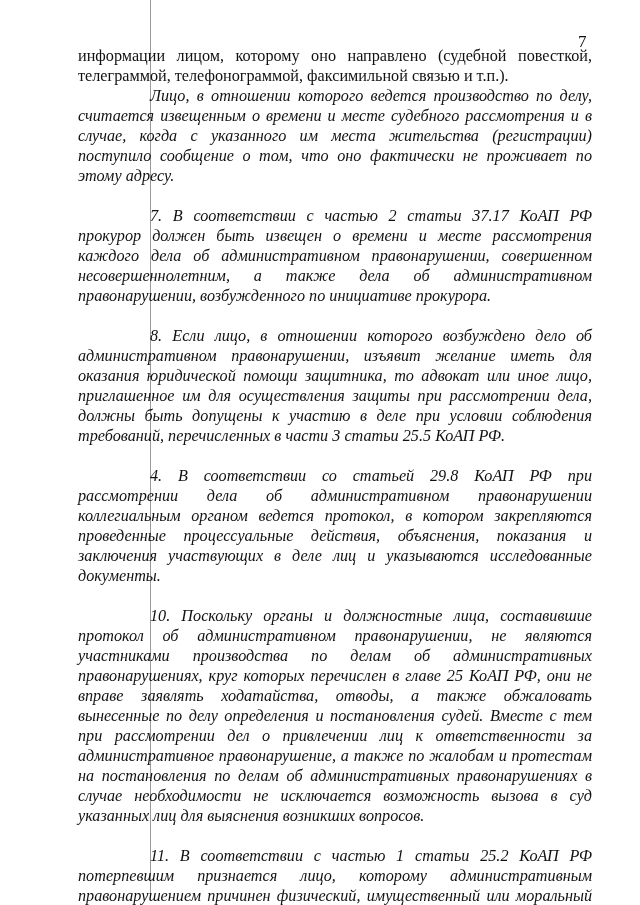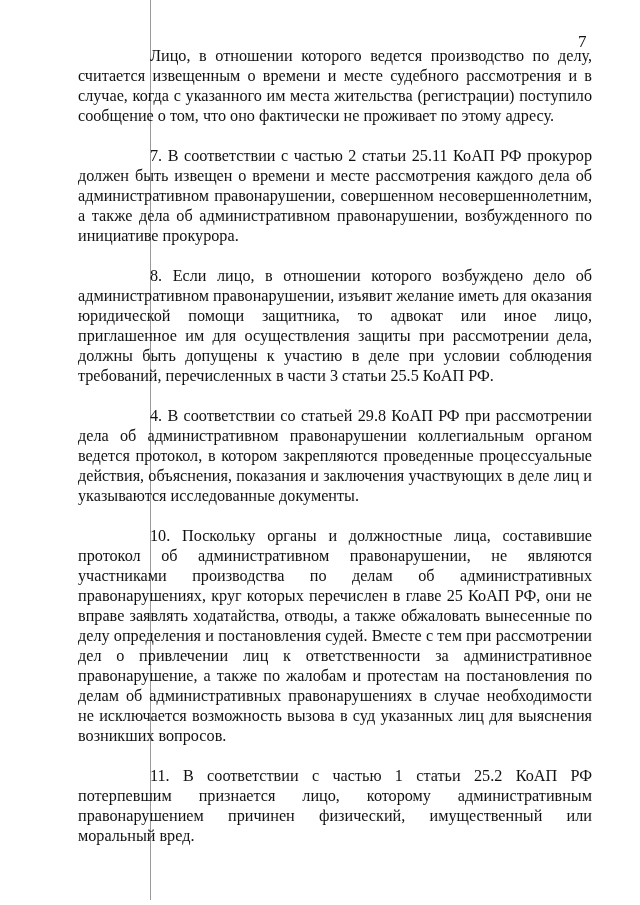--- a/index.html
+++ b/index.html
@@ -6,32 +6,33 @@
   body { width: 640px; height: 905px; position: relative; overflow: hidden;
          font-family: "Liberation Serif", "DejaVu Serif", serif; color: #111; }
   .vline { position: absolute; left: 150px; top: 0; width: 1px; height: 900px;
            background: #9a9a9a; }
   .vline-top { position: absolute; left: 150px; top: 0; width: 1px; height: 50px;
                background: repeating-linear-gradient(to bottom, #9a9a9a 0 5px, transparent 5px 8px); }
   .page-num { position: absolute; left: 578px; top: 32px; font-size: 17px; }
   .doc { position: absolute; left: 78px; top: 46px; width: 514px;
          font-size: 16.2px; line-height: 20px; }
   .doc p { margin: 0; text-align: justify; text-align-last: left; }
-  .doc p.indent { text-indent: 72px; }
+  .doc p.indent { text-indent: 72px; font-style: italic; }
   .doc p.gap { margin-top: 20px; }
 </style>
 </head>
 <body>
 
 <div class="vline-top"></div>
 <div class="vline"></div>
 
 <div class="page-num">7</div>
 
 <div class="doc">
+  <p>информации лицом, которому оно направлено (судебной повесткой, телеграммой, телефонограммой, факсимильной связью и т.п.).</p>
   <p class="indent">Лицо, в отношении которого ведется производство по делу, считается извещенным о времени и месте судебного рассмотрения и в случае, когда с указанного им места жительства (регистрации) поступило сообщение о том, что оно фактически не проживает по этому адресу.</p>
-  <p class="indent gap">7. В соответствии с частью 2 статьи 25.11 КоАП РФ прокурор должен быть извещен о времени и месте рассмотрения каждого дела об административном правонарушении, совершенном несовершеннолетним, а также дела об административном правонарушении, возбужденного по инициативе прокурора.</p>
+  <p class="indent gap">7. В соответствии с частью 2 статьи 37.17 КоАП РФ прокурор должен быть извещен о времени и месте рассмотрения каждого дела об административном правонарушении, совершенном несовершеннолетним, а также дела об административном правонарушении, возбужденного по инициативе прокурора.</p>
   <p class="indent gap">8. Если лицо, в отношении которого возбуждено дело об административном правонарушении, изъявит желание иметь для оказания юридической помощи защитника, то адвокат или иное лицо, приглашенное им для осуществления защиты при рассмотрении дела, должны быть допущены к участию в деле при условии соблюдения требований, перечисленных в части 3 статьи 25.5 КоАП РФ.</p>
   <p class="indent gap">4. В соответствии со статьей 29.8 КоАП РФ при рассмотрении дела об административном правонарушении коллегиальным органом ведется протокол, в котором закрепляются проведенные процессуальные действия, объяснения, показания и заключения участвующих в деле лиц и указываются исследованные документы.</p>
   <p class="indent gap">10. Поскольку органы и должностные лица, составившие протокол об административном правонарушении, не являются участниками производства по делам об административных правонарушениях, круг которых перечислен в главе 25 КоАП РФ, они не вправе заявлять ходатайства, отводы, а также обжаловать вынесенные по делу определения и постановления судей. Вместе с тем при рассмотрении дел о привлечении лиц к ответственности за административное правонарушение, а также по жалобам и протестам на постановления по делам об административных правонарушениях в случае необходимости не исключается возможность вызова в суд указанных лиц для выяснения возникших вопросов.</p>
   <p class="indent gap">11. В соответствии с частью 1 статьи 25.2 КоАП РФ потерпевшим признается лицо, которому административным правонарушением причинен физический, имущественный или моральный вред.</p>
 
 </div>
 
 </body></html>

